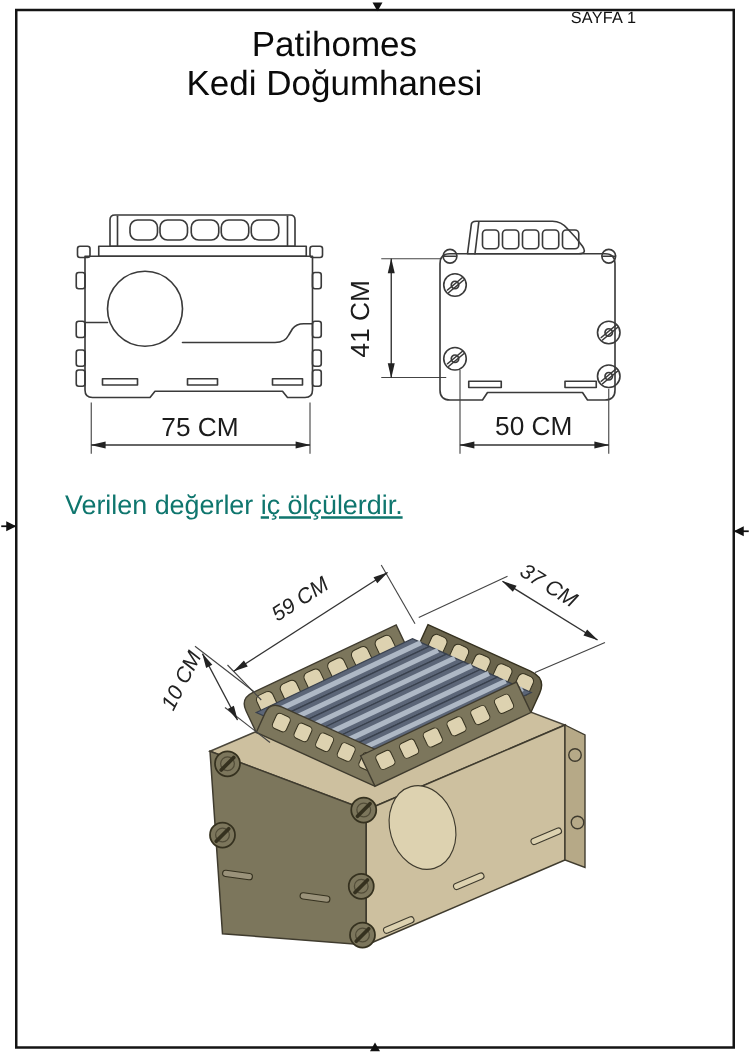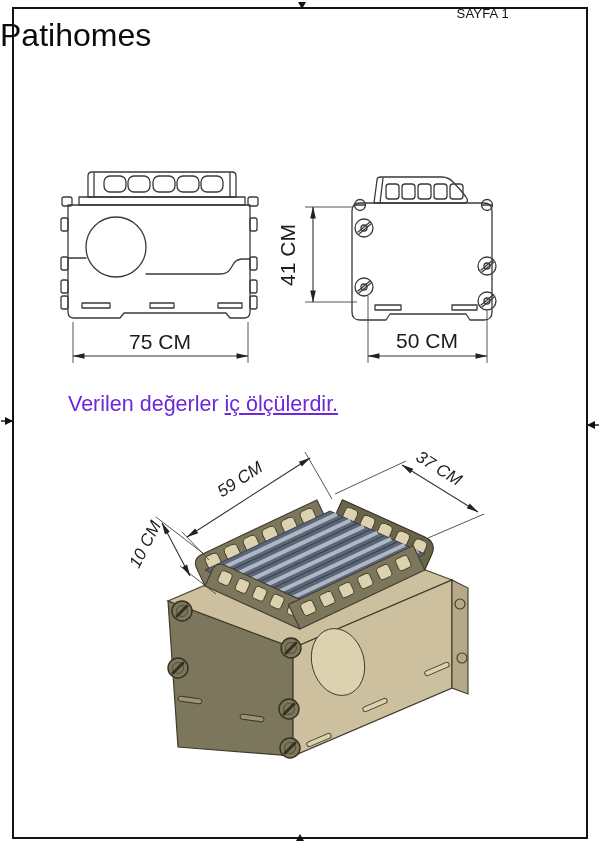--- a/index.html
+++ b/index.html
@@ -1,21 +1,21 @@
 <!DOCTYPE html>
 <html style="--line: #3a3a3a; --border: #141414; --tan: #cdc09f; --tan_light: #ddd2b0; --tan_dark: #b6a987; --olive: #7c765c; --olive_dark: #6a644c; --roller: #5c6678; --roller_dark: #39414e; --roller_highlight: #bdc7d3;"><head>
 <meta charset="utf-8">
 <style>
   html,body{margin:0;padding:0;background:#fff;width:600px;height:849px;overflow:hidden;}
   #page{position:relative;width:535px;height:849px;background:#ffffff;
         font-family:"Liberation Sans", sans-serif;color:#111;}
   .sheet-label{position:absolute;top:6px;right:26px;font-size:13px;letter-spacing:.2px;}
-  .title-block{position:absolute;top:20px;left:0;right:0;
-               font-size:32px;line-height:31px;color:#0b0b0b;}
-  .note{position:absolute;left:68px;top:392px;font-size:21.5px;color:#6d28d9;}
+  .title-block{position:absolute;top:20px;left:0;right:0;text-align:center;
+               font-size:28px;line-height:31px;color:#0b0b0b;}
+  .note{position:absolute;left:52px;top:392px;font-size:21.5px;color:#0f766e;}
   .note .u{text-decoration:underline;}
   svg text{font-family:"Liberation Sans", sans-serif;}
   .dim2d{font-size:21px;fill:#1c1c1c;}
   .dim3d{font-size:17px;font-style:italic;fill:#222;}
   .ln{stroke:var(--line);stroke-width:1.3;fill:none;stroke-linejoin:round;stroke-linecap:round;}
   .dimln{stroke:#333;stroke-width:1.1;fill:none;}
   .extln{stroke:#444;stroke-width:0.9;fill:none;}
   .deck{fill:var(--tan);stroke:#4a463a;stroke-width:1.2;}
   .panel-tan{fill:var(--tan);stroke:#3f3b2e;stroke-width:1.2;}
   .panel-dark{fill:var(--olive);stroke:#3f3b2e;stroke-width:1.2;}
@@ -32,20 +32,21 @@
 </style>
 </head>
 <body>
 
 <div id="page">
 
   <div class="sheet-label">SAYFA 1</div>
 
   <div class="title-block">
     <div>Patihomes</div>
+    <div>Kedi Doğumhanesi</div>
   </div>
 
   <div class="note"><span>Verilen değerler </span><span class="u">iç ölçülerdir.</span></div>
 
   <svg width="600" height="849" viewBox="0 0 600 849" style="position:absolute;left:0;top:0;">
 
     <defs>
       <marker id="arrow" viewBox="0 0 13 10" refX="12" refY="5" markerWidth="13" markerHeight="10" markerUnits="userSpaceOnUse" orient="auto-start-reverse">
         <path d="M0.5,2.2 L12.5,5 L0.5,7.8 Z" fill="#222"></path>
       </marker>

